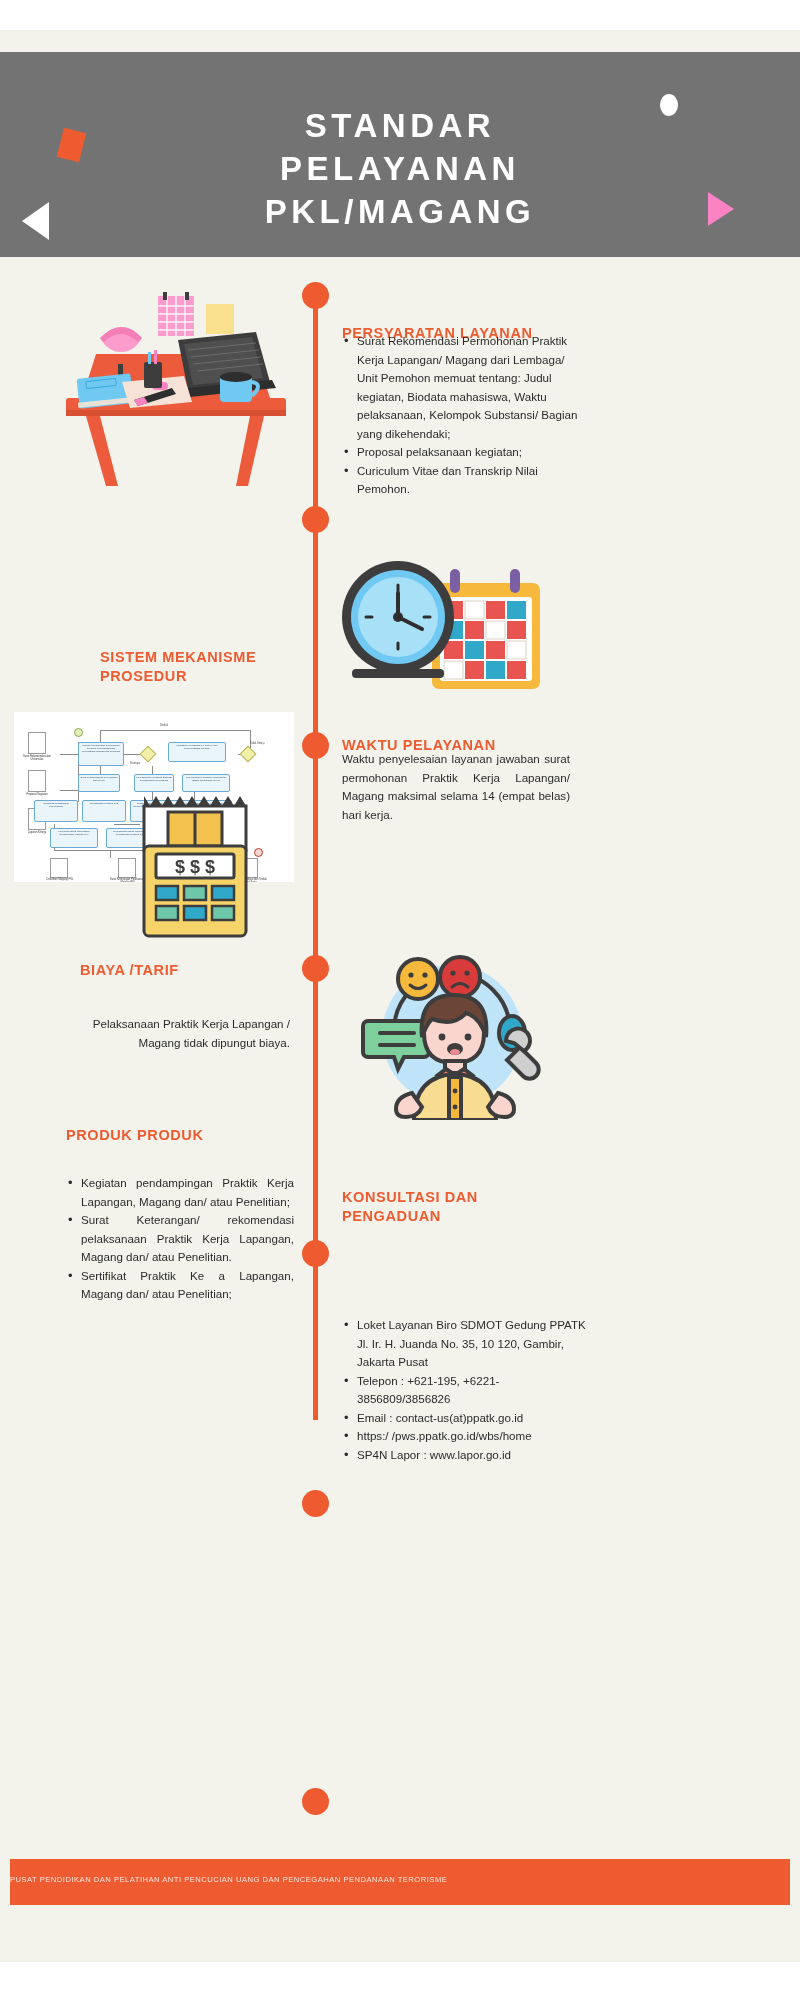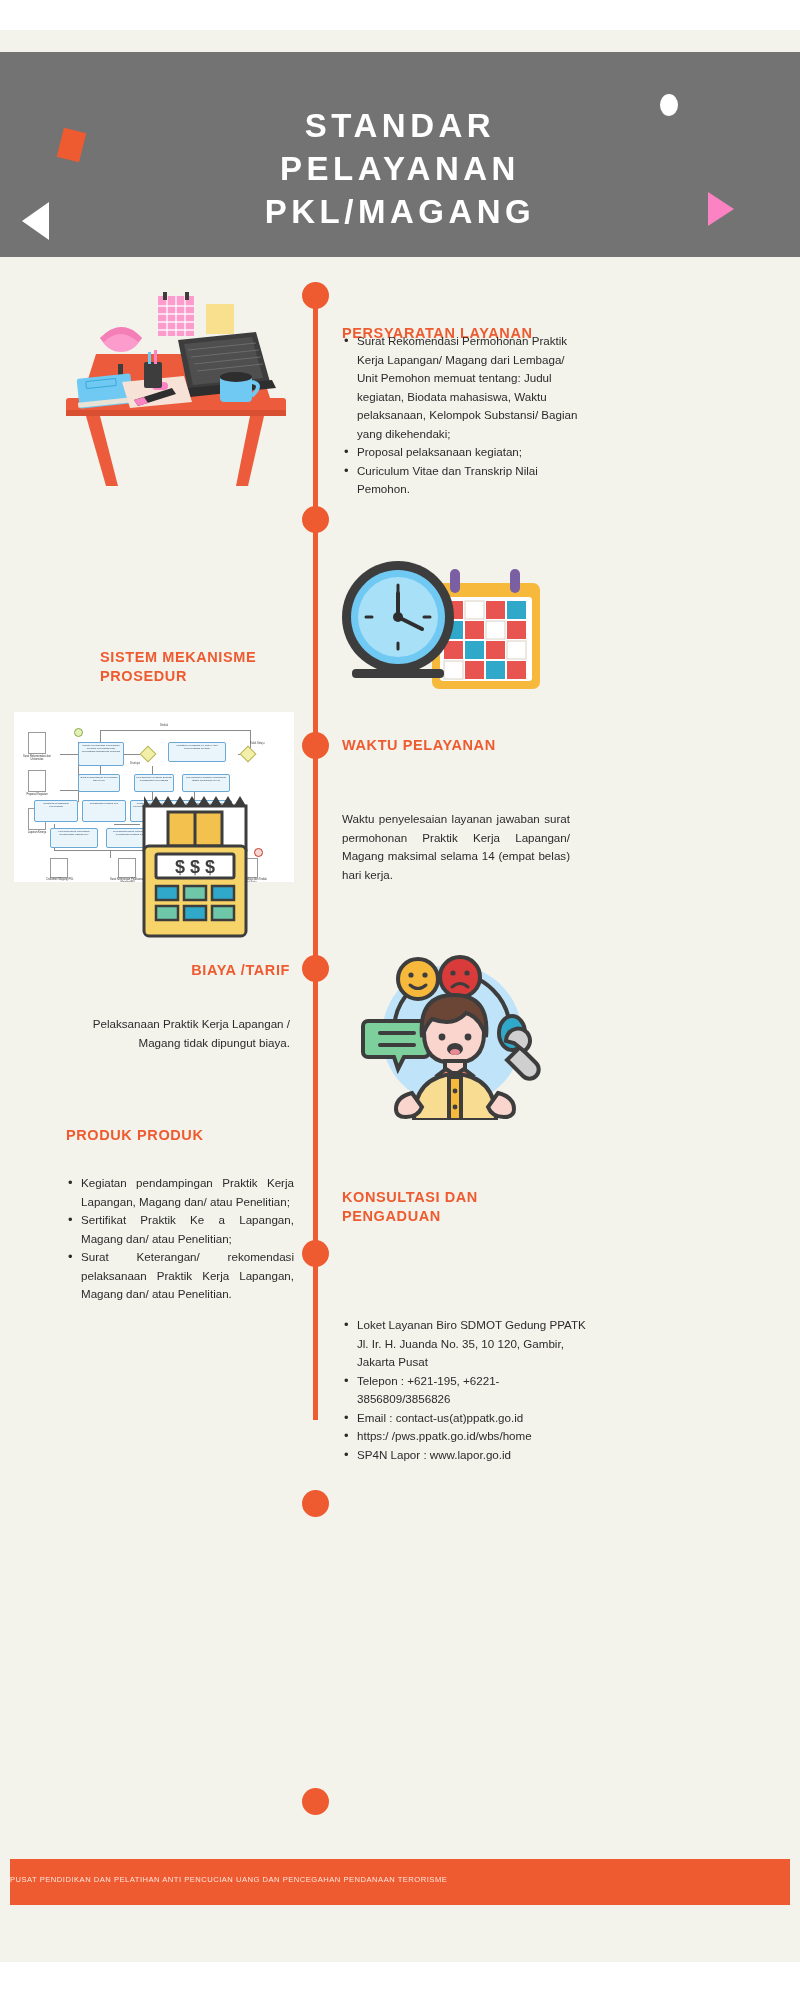--- a/index.html
+++ b/index.html
@@ -93,23 +93,23 @@
     color: #2b2b2b; font-size: 13px;
   }
 
   
   #t-persyaratan { left: 342px; top: 284px; width: 240px; margin-top: 40px; }
   #b-persyaratan { left: 342px; top: 332px; width: 238px; }
 
   #t-sistem      { left: 100px; top: 648px; width: 190px; text-align: left; }
 
   #t-waktu       { left: 342px; top: 736px; width: 240px; }
-  #b-waktu       { left: 342px; top: 810px; width: 228px; text-align: justify; }
-
-  #t-biaya       { left: 80px; top: 961px; width: 210px; text-align: right; }
+  #b-waktu       { left: 342px; top: 750px; width: 228px; text-align: justify; }
+
+  #t-biaya       { left: 80px; top: 961px; width: 210px; }
   #b-biaya       { left: 62px; top: 1015px; width: 228px; text-align: right; }
 
   #t-produk      { left: 66px; top: 1126px; width: 230px; }
   #b-produk      { left: 66px; top: 1174px; width: 228px; text-align: justify; }
 
   #t-konsultasi  { left: 342px; top: 1188px; width: 210px; }
   #b-konsultasi  { left: 342px; top: 1316px; width: 250px; }
 
   
   #footer {
@@ -455,22 +455,22 @@
       <circle cx="103" cy="162" r="2.4" fill="#3d3d3d"></circle>
 
     <path d="M60 148 q-16 4 -16 16 q0 8 10 8 q12 0 16 -10 Z" fill="#f9d5cd" stroke="#3d3d3d" stroke-width="4"></path>
     <path d="M146 148 q16 4 16 16 q0 8 -10 8 q-12 0 -16 -10 Z" fill="#f9d5cd" stroke="#3d3d3d" stroke-width="4"></path>
   </svg>
 
   <div class="sec-title" id="t-produk">PRODUK PRODUK</div>
   <div class="body-text" id="b-produk">
     <ul class="bul">
       <li>Kegiatan  pendampingan   Praktik Kerja  Lapangan, Magang   dan/ atau Penelitian;</li>
+      <li>Surat Keterangan/ rekomendasi pelaksanaan Praktik         Kerja Lapangan, Magang dan/ atau Penelitian.</li>
       <li>Sertifikat Praktik Ke a Lapangan, Magang dan/ atau Penelitian;</li>
-      <li>Surat Keterangan/ rekomendasi pelaksanaan Praktik         Kerja Lapangan, Magang dan/ atau Penelitian.</li>
     </ul>
   </div>
 
   <div class="sec-title" id="t-konsultasi">KONSULTASI DAN PENGADUAN</div>
   <div class="body-text" id="b-konsultasi">
     <ul class="bul">
       <li>Loket Layanan Biro SDMOT Gedung PPATK Jl. Ir. H. Juanda No. 35, 10 120, Gambir, Jakarta Pusat</li>
       <li>Telepon : +621-195, +6221-3856809/3856826</li>
       <li>Email : contact-us(at)ppatk.go.id</li>
       <li>https:/ /pws.ppatk.go.id/wbs/home</li>

